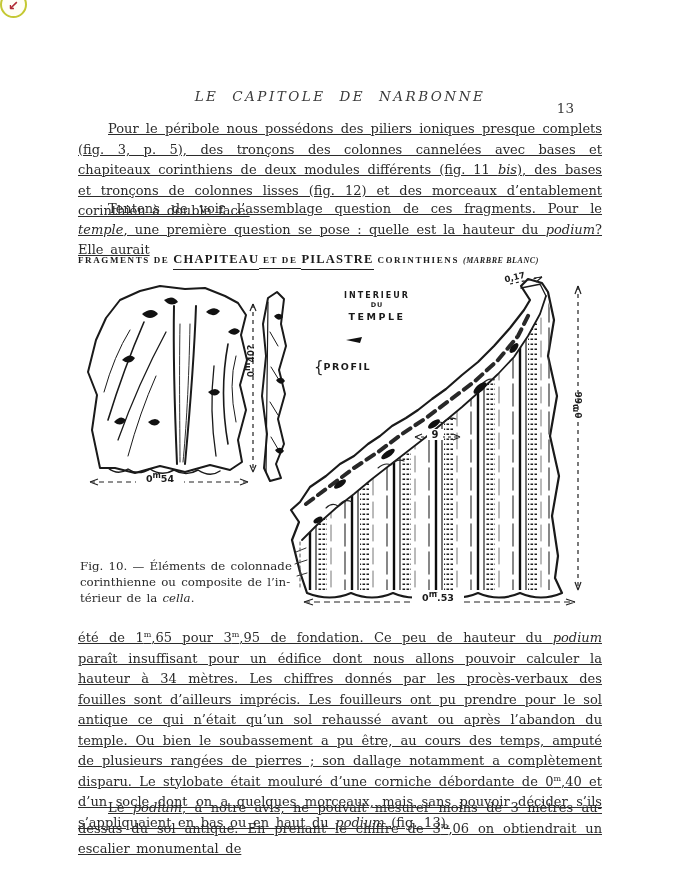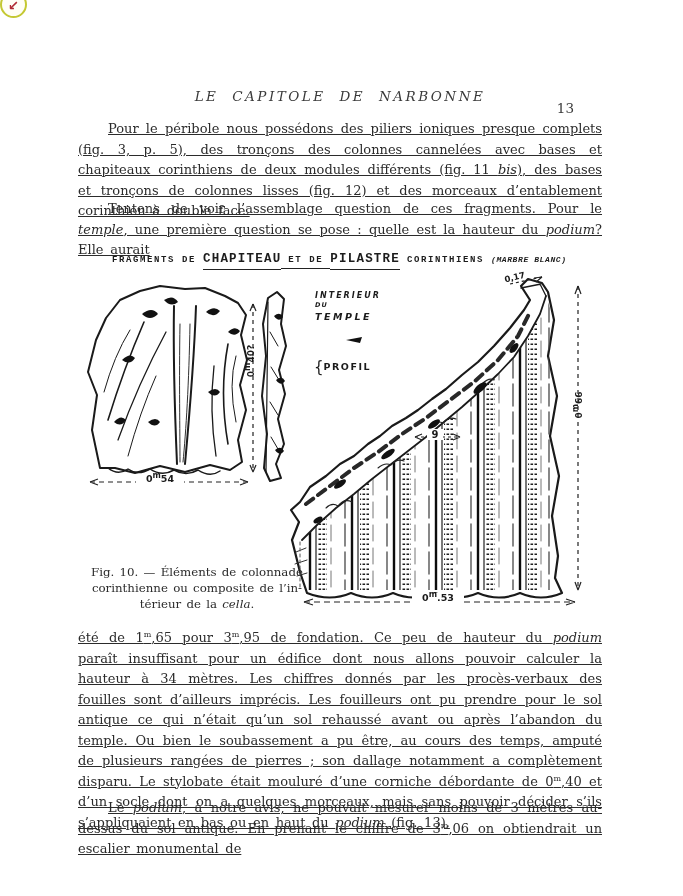--- a/index.html
+++ b/index.html
@@ -18,47 +18,47 @@
   #hdr .title{position:absolute;left:0;right:0;text-align:center;font-size:13.5px;
               letter-spacing:2.5px;word-spacing:7px;color:#3a3a3a;font-style:italic;}
   #hdr .pnum{position:absolute;right:28px;top:0;font-size:13.5px;color:#3a3a3a;margin-top:12px;}
   
   .para{left:78px;width:524px;font-size:13px;line-height:20.5px;text-align:justify;
         word-spacing:2.5px;color:#2b2b2b;text-decoration:underline;}
   .indent{text-indent:30px;}
   .it{font-style:italic;}
   .sup{font-size:8px;vertical-align:super;line-height:0;}
   
-  #figheading{left:78px;top:249px;width:524px;font-family:Liberation Mono, monospace;
-              color:#1c1c1c;white-space:nowrap;margin-left:34px;}
+  #figheading{left:78px;top:249px;width:524px;font-family:Liberation Serif, serif;
+              color:#1c1c1c;white-space:nowrap;}
   .h-sm{font-size:9px;letter-spacing:1.6px;font-weight:bold;}
   .h-lg{font-size:12.5px;letter-spacing:1.2px;font-weight:bold;}
   .h-ul{border-bottom:1.6px solid #222;padding-bottom:2.5px;}
   .h-it{font-size:8px;letter-spacing:0.6px;font-style:italic;font-weight:bold;}
   
   #figure{left:78px;top:272px;width:524px;height:352px;}
   #figure svg{position:absolute;left:0;top:0;}
   .hand{position:absolute;font-family:"DejaVu Sans",sans-serif;color:#1b1b1b;
         font-weight:bold;}
   .dimlbl{background:#ffffff;text-align:center;line-height:1.1;}
   .rot{transform:rotate(-90deg);transform-origin:center center;}
-  #lbl-interieur{left:237px;top:18px;width:92px;text-align:left;font-style:italic;}
+  #lbl-interieur{left:253px;top:18px;width:92px;text-align:center;}
   #lbl-interieur .l1{font-size:8px;letter-spacing:2px;line-height:11px;}
   #lbl-interieur .l2{font-size:6.5px;letter-spacing:1px;line-height:9px;}
   #lbl-interieur .l3{font-size:9.5px;letter-spacing:2.5px;line-height:13px;}
   #lbl-profil{left:236px;top:86px;font-size:9.5px;letter-spacing:1.5px;}
   #lbl-profil .brace{font-size:15px;font-weight:normal;vertical-align:-2px;letter-spacing:0;}
   #lbl-d054{left:58px;top:202px;width:48px;font-size:9.5px;}
   #lbl-d040{left:152px;top:84px;width:42px;font-size:9px;text-align:center;}
   #lbl-d017{left:426px;top:-2px;width:40px;font-size:8.5px;transform:rotate(-13deg);}
   #lbl-d9{left:349px;top:157px;width:16px;font-size:10px;}
   #lbl-d066{left:480px;top:128px;width:42px;font-size:9px;text-align:center;}
   #lbl-d053{left:334px;top:321px;width:52px;font-size:9.5px;}
   
-  #caption{left:2px;top:292px;width:234px;text-align:center;font-size:11.8px;
+  #caption{left:2px;top:286px;width:234px;text-align:left;font-size:11.8px;
            line-height:16px;color:#2b2b2b;word-spacing:1.5px;}
 </style>
 </head>
 <body>
 
 <div id="page">
 
   <div class="abs" id="badge">
     <span>↙</span>
   </div>

